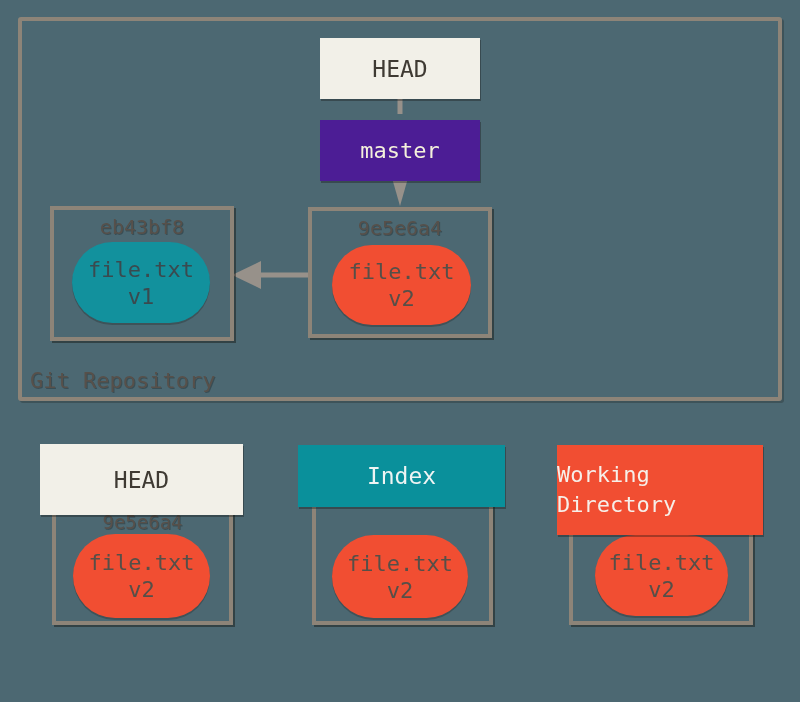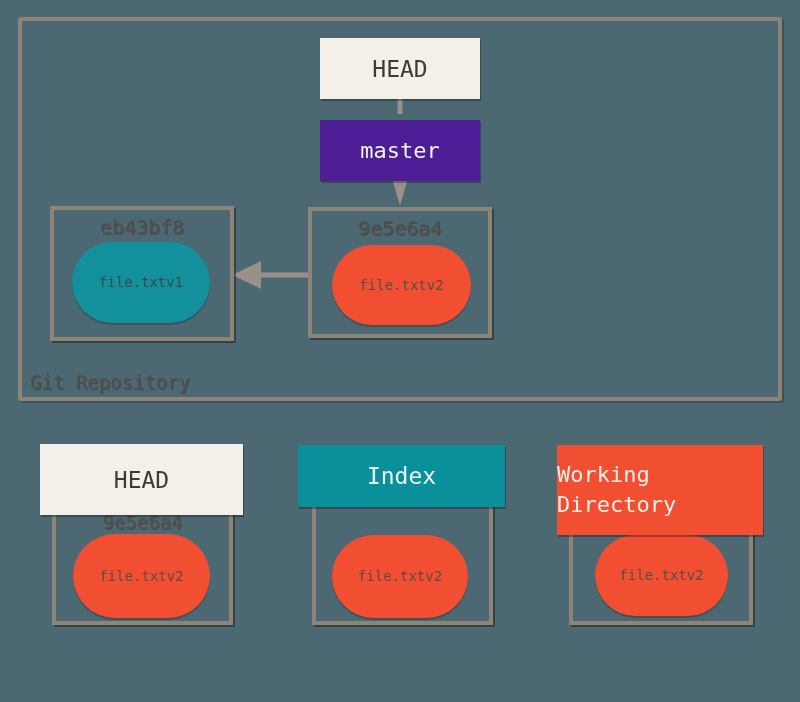--- a/index.html
+++ b/index.html
@@ -11,21 +11,21 @@
   .arrows{position:absolute;left:0;top:0;width:800px;height:702px;}
 
   
   .repo-frame{
     left:18px;top:17px;width:764px;height:384px;
     border:4px solid #8d8478;border-radius:3px;
     box-shadow:2px 2px 0 rgba(20,20,16,0.25);
   }
   .repo-label{
     position:absolute;left:8px;bottom:4px;
-    font-size:19px;color:#57504a;text-shadow:1px 1px 0 rgba(0,0,0,0.25);
+    font-size:22px;color:#57504a;text-shadow:1px 1px 0 rgba(0,0,0,0.25);
     white-space:nowrap;
   }
 
   
   .hdr{
     display:flex;align-items:center;justify-content:center;text-align:left;
     box-shadow:1px 2px 0 rgba(20,20,16,0.35);z-index:3;margin-top:8px;
   }
   .head-top   {left:320px;top:30px; width:160px;height:61px;background:#f2f0e8;color:#3f3a33;font-size:23px;}
   .master-box {left:320px;top:112px;width:160px;height:61px;background:#4c1d95;color:#f4f1dc;font-size:22px;}
@@ -47,22 +47,22 @@
 
   .hash{
     position:absolute;left:0;right:0;top:5px;text-align:center;
     font-size:20px;color:#57504a;text-shadow:1px 1px 0 rgba(0,0,0,0.25);
   }
   .hash-bottom{left:52px;top:511px;width:181px;text-align:center;
     font-size:19px;color:#57504a;text-shadow:1px 1px 0 rgba(0,0,0,0.25);z-index:2;}
 
   
   .pill{
-    display:flex;flex-direction:row;align-items:center;justify-content:center;
-    border-radius:42px;font-size:14px;line-height:27px;text-align:center;
+    display:flex;flex-direction:column;align-items:center;justify-content:center;
+    border-radius:42px;font-size:22px;line-height:27px;text-align:center;
     box-shadow:0 2px 0 rgba(20,20,16,0.25);z-index:2;
   }
   .pill.teal{background:#12919d;color:#3a4a4f;}
   .pill.red {background:#f14e32;color:#564f48;}
   .pill-v1      {left:72px; top:242px;width:138px;height:81px;}
   .pill-v2-top  {left:332px;top:245px;width:139px;height:80px;}
   .pill-v2-head {left:73px; top:534px;width:137px;height:84px;}
   .pill-v2-index{left:332px;top:535px;width:136px;height:83px;}
   .pill-v2-wd   {left:595px;top:535px;width:133px;height:81px;}
 

